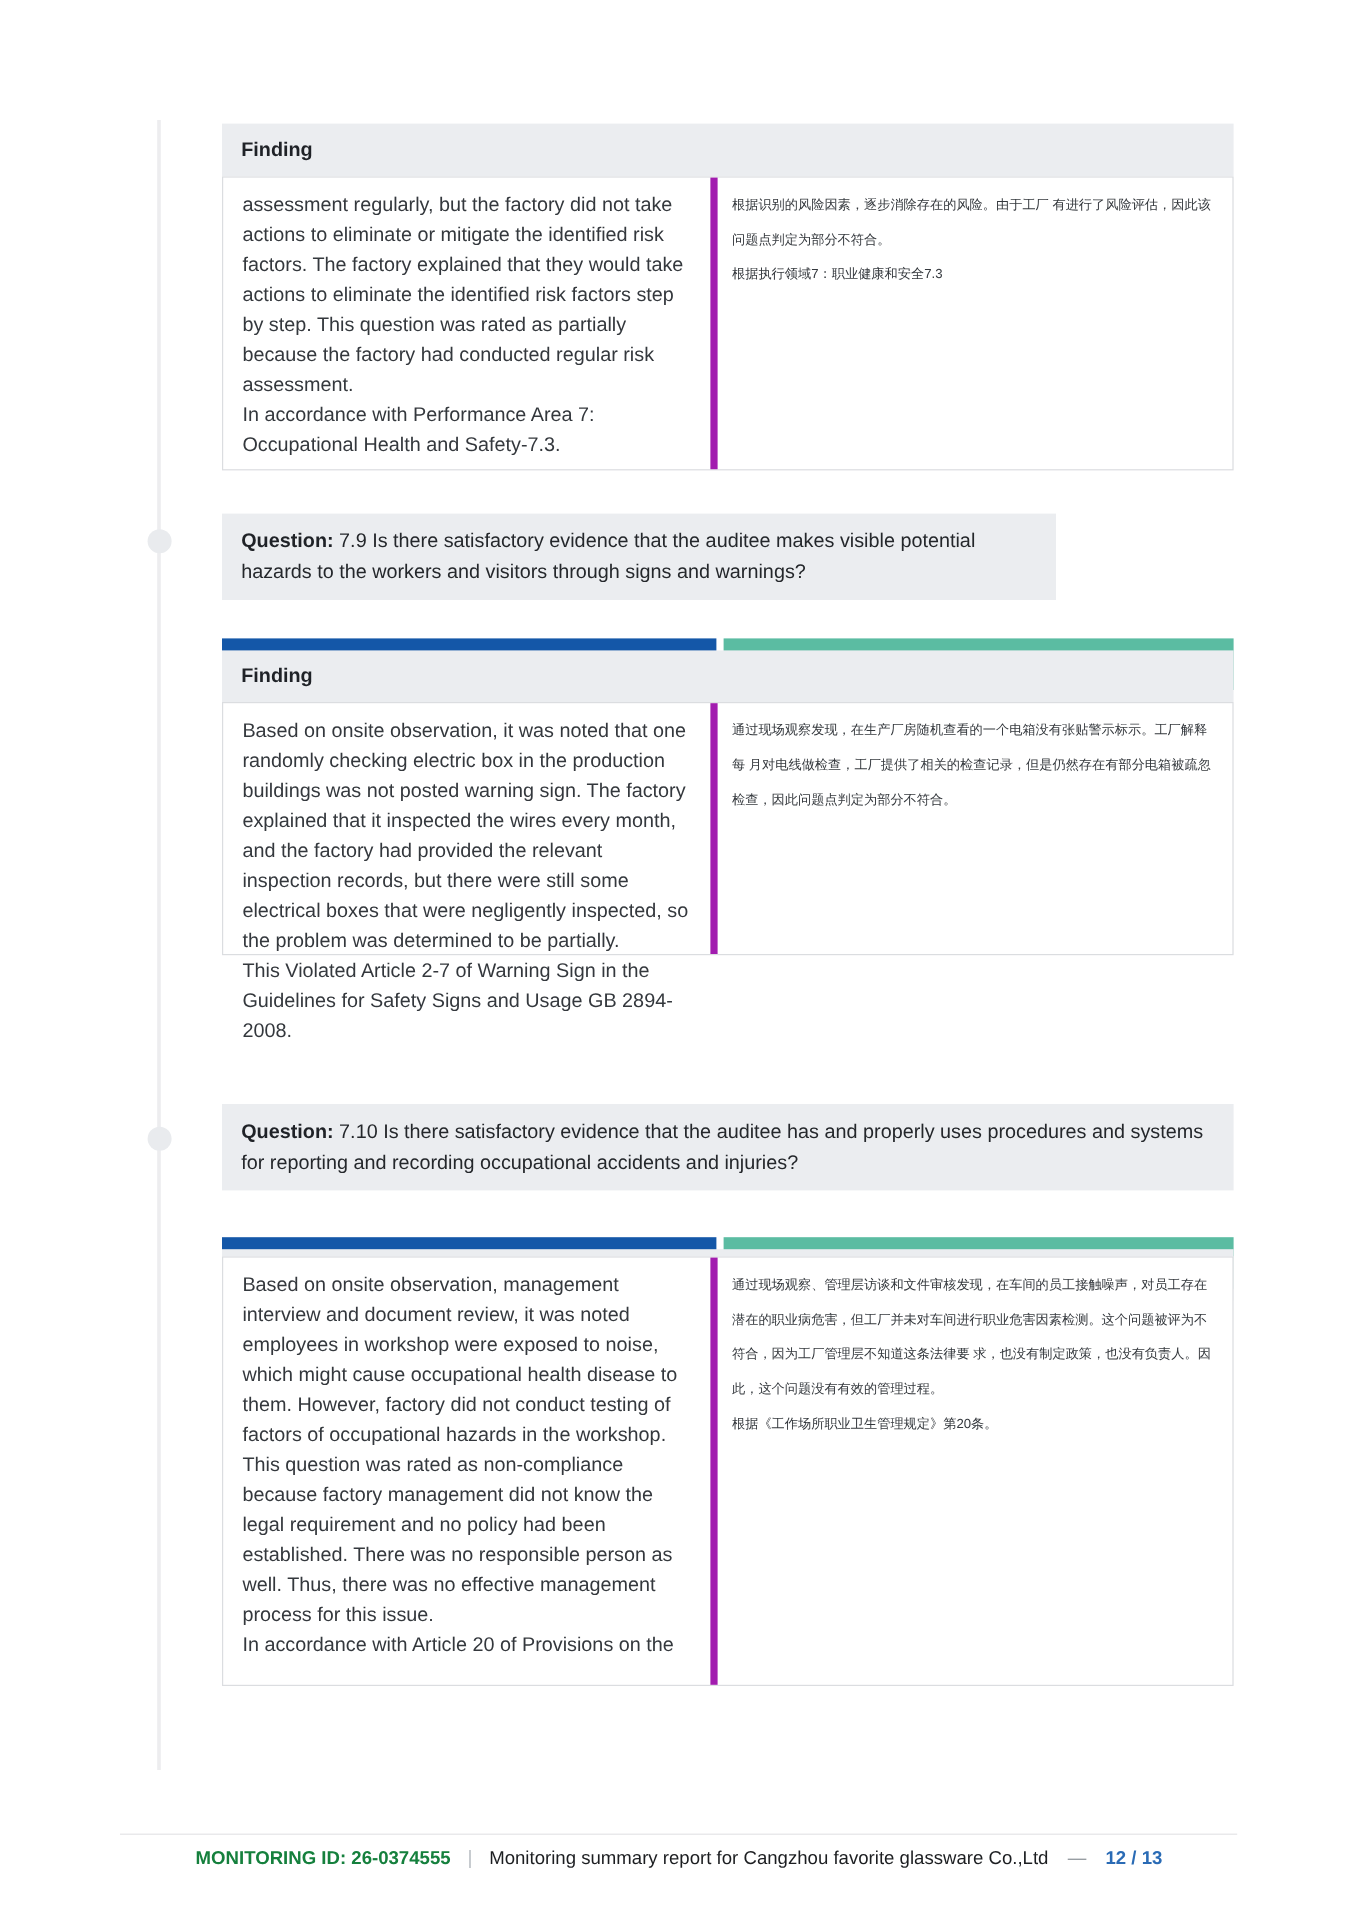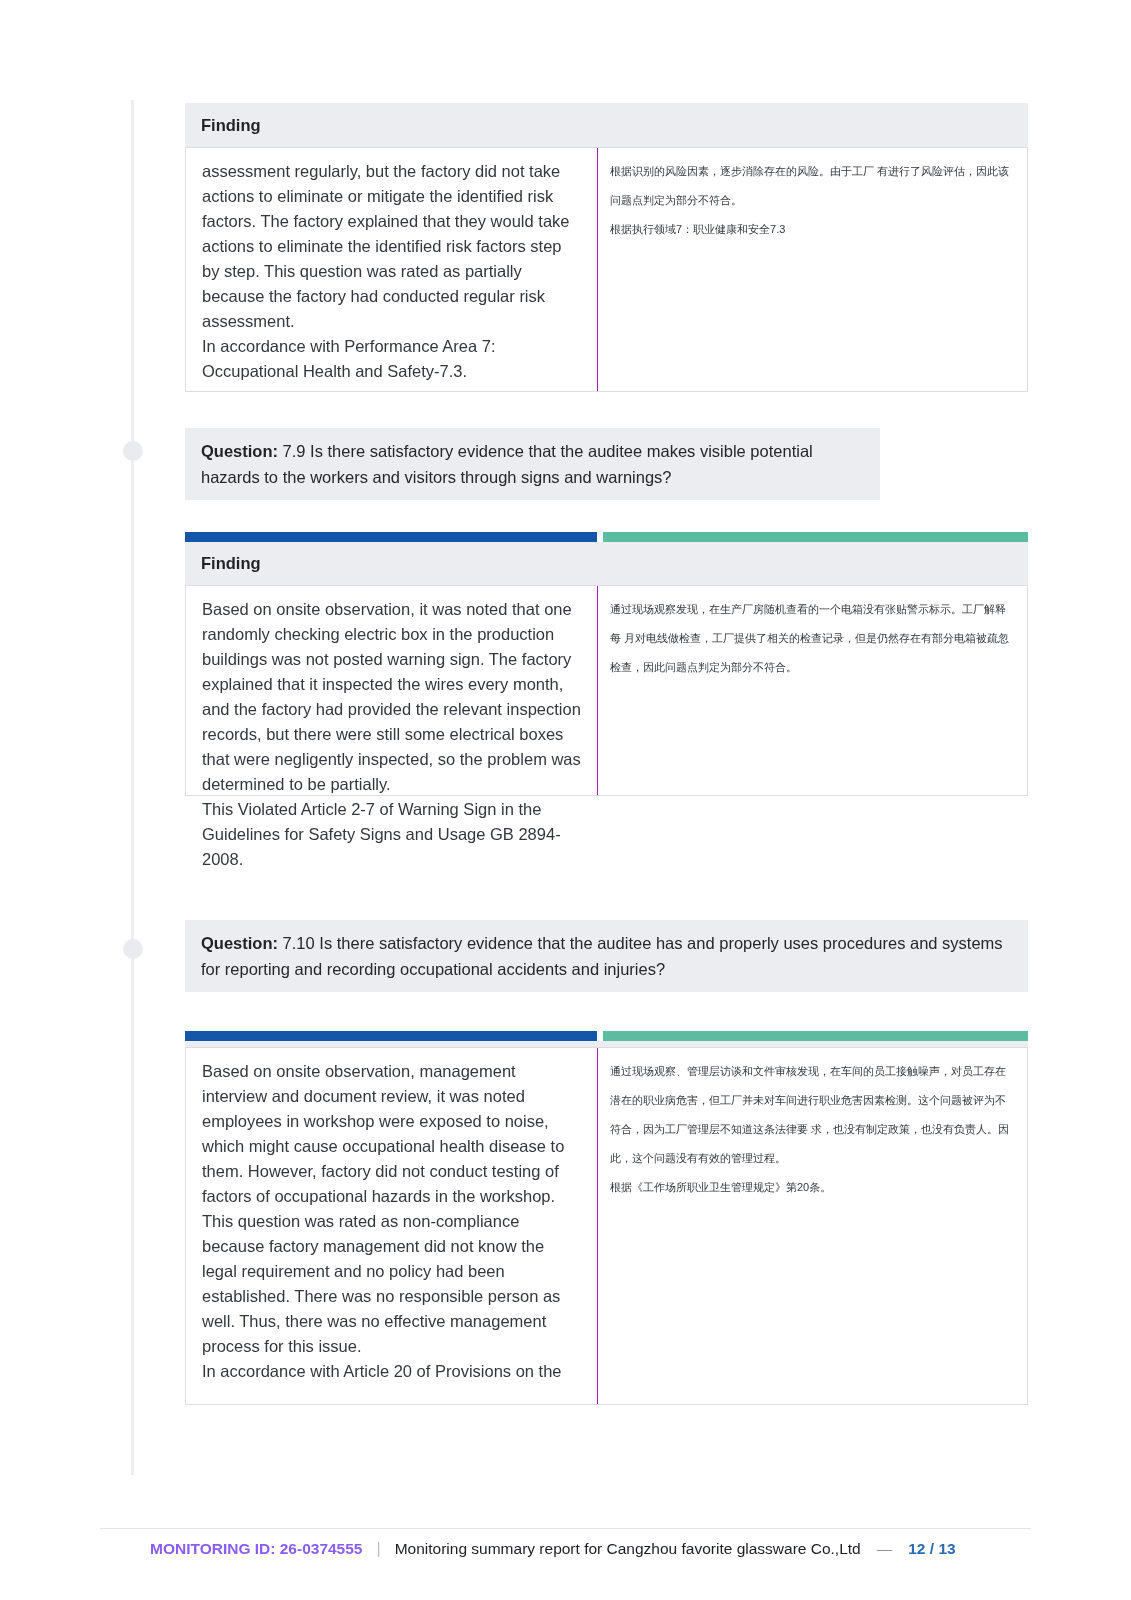--- a/index.html
+++ b/index.html
@@ -31,21 +31,21 @@
     padding-left: 16px;
     font-weight: bold; font-size: 16.5px; color: #1f2227;
   }
   .finding-body {
     background: #ffffff;
     border: 1px solid #dbdde0;
     display: flex; align-items: stretch;
   }
   .cell-en {
     width: 412px; flex: 0 0 412px;
-    border-right: 1px solid #a21caf;
+    border-right: 6px solid #a21caf;
     padding: 11px 16px 0 16px;
   }
   .cell-local {
     flex: 1 1 auto;
     padding: 9px 14px 0 12px;
   }
   .cell-en p { font-size: 16.5px; line-height: 25px; }
   .cell-local p { font-size: 11px; line-height: 29px; }
 
   .question-box {
@@ -88,21 +88,21 @@
   
   .footer-rule {
     position: absolute; left: 100px; top: 1528px;
     width: 931px; height: 1px; background: #e4e4e6;
   }
   .footer-row {
     position: absolute; left: 150px; top: 1540px;
     display: flex; align-items: center;
     font-size: 15.5px; color: #1c1e21; white-space: nowrap;
   }
-  .footer-id { font-weight: bold; color: #8b5cf6; }
+  .footer-id { font-weight: bold; color: #15803d; margin-left: 13px; }
   .footer-sep { color: #b9bec4; margin: 0 14px; font-size: 16px; }
   .footer-dash { color: #8f959b; margin: 0 16px; }
   .footer-page { color: #2a6bb5; font-weight: bold; }
 </style>
 </head>
 <body>
 
 <div class="timeline-line"></div>
 <div class="timeline-dot dot-1"></div>
 <div class="timeline-dot dot-2"></div>

